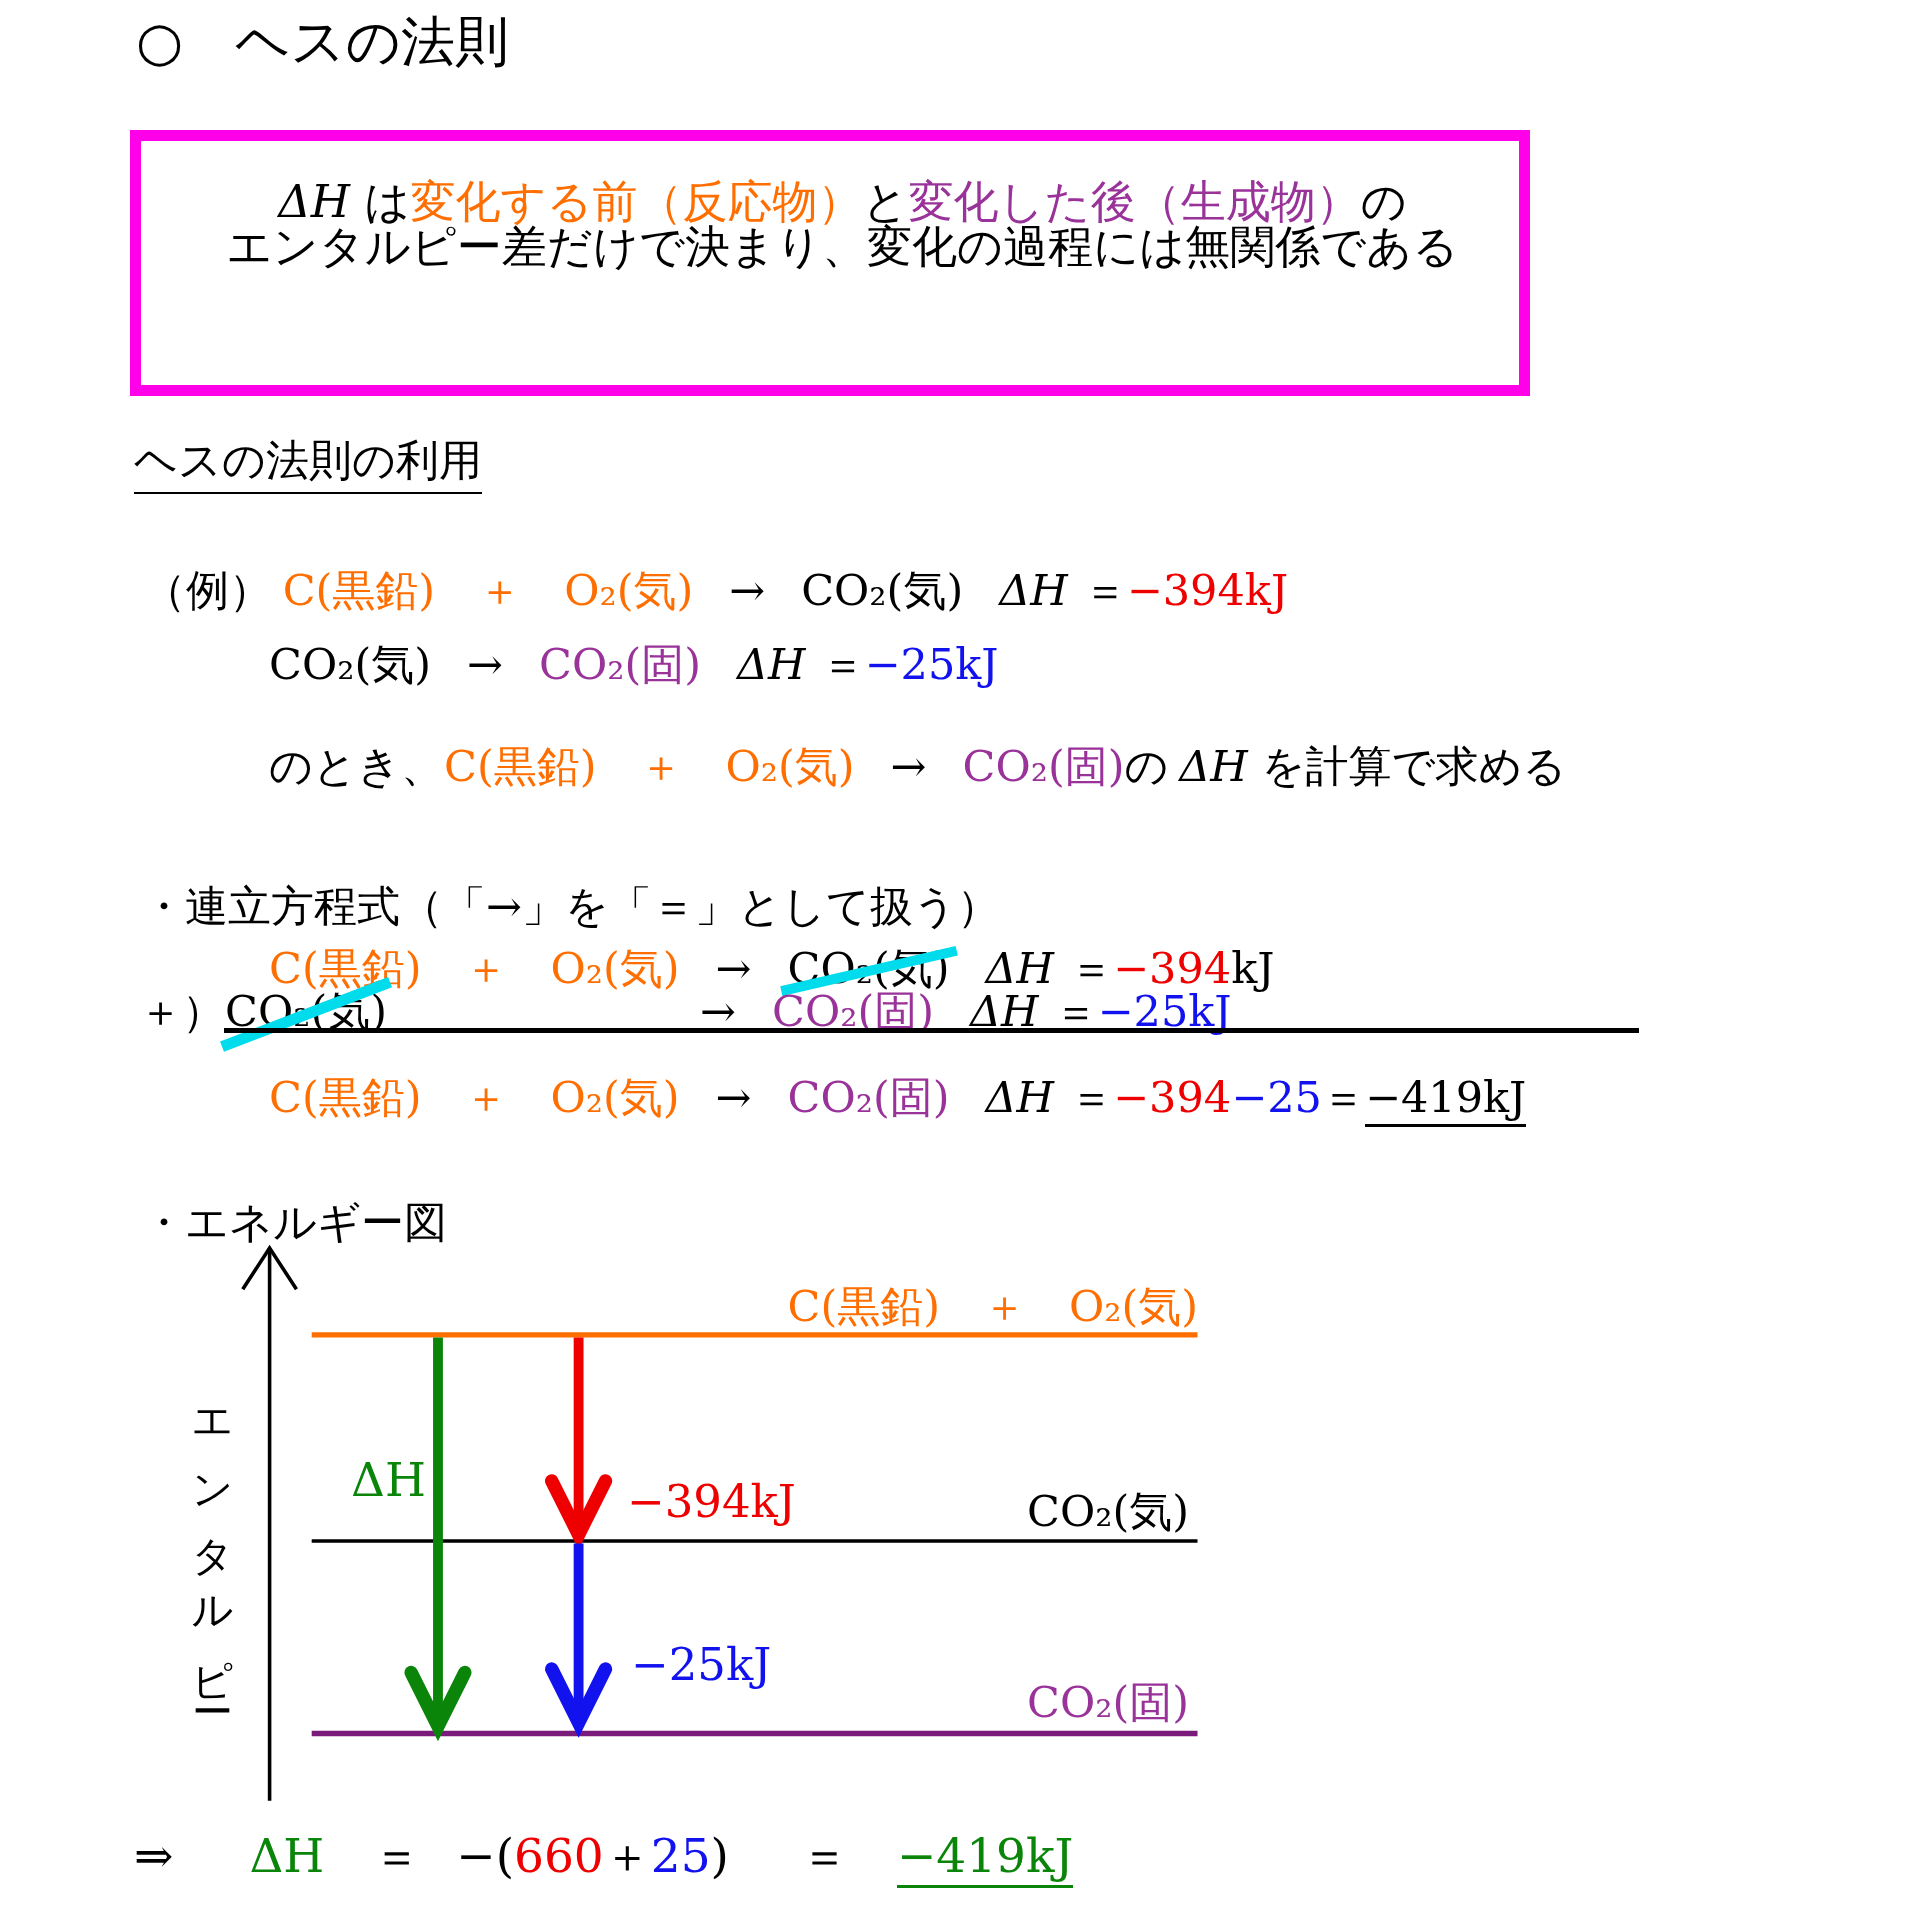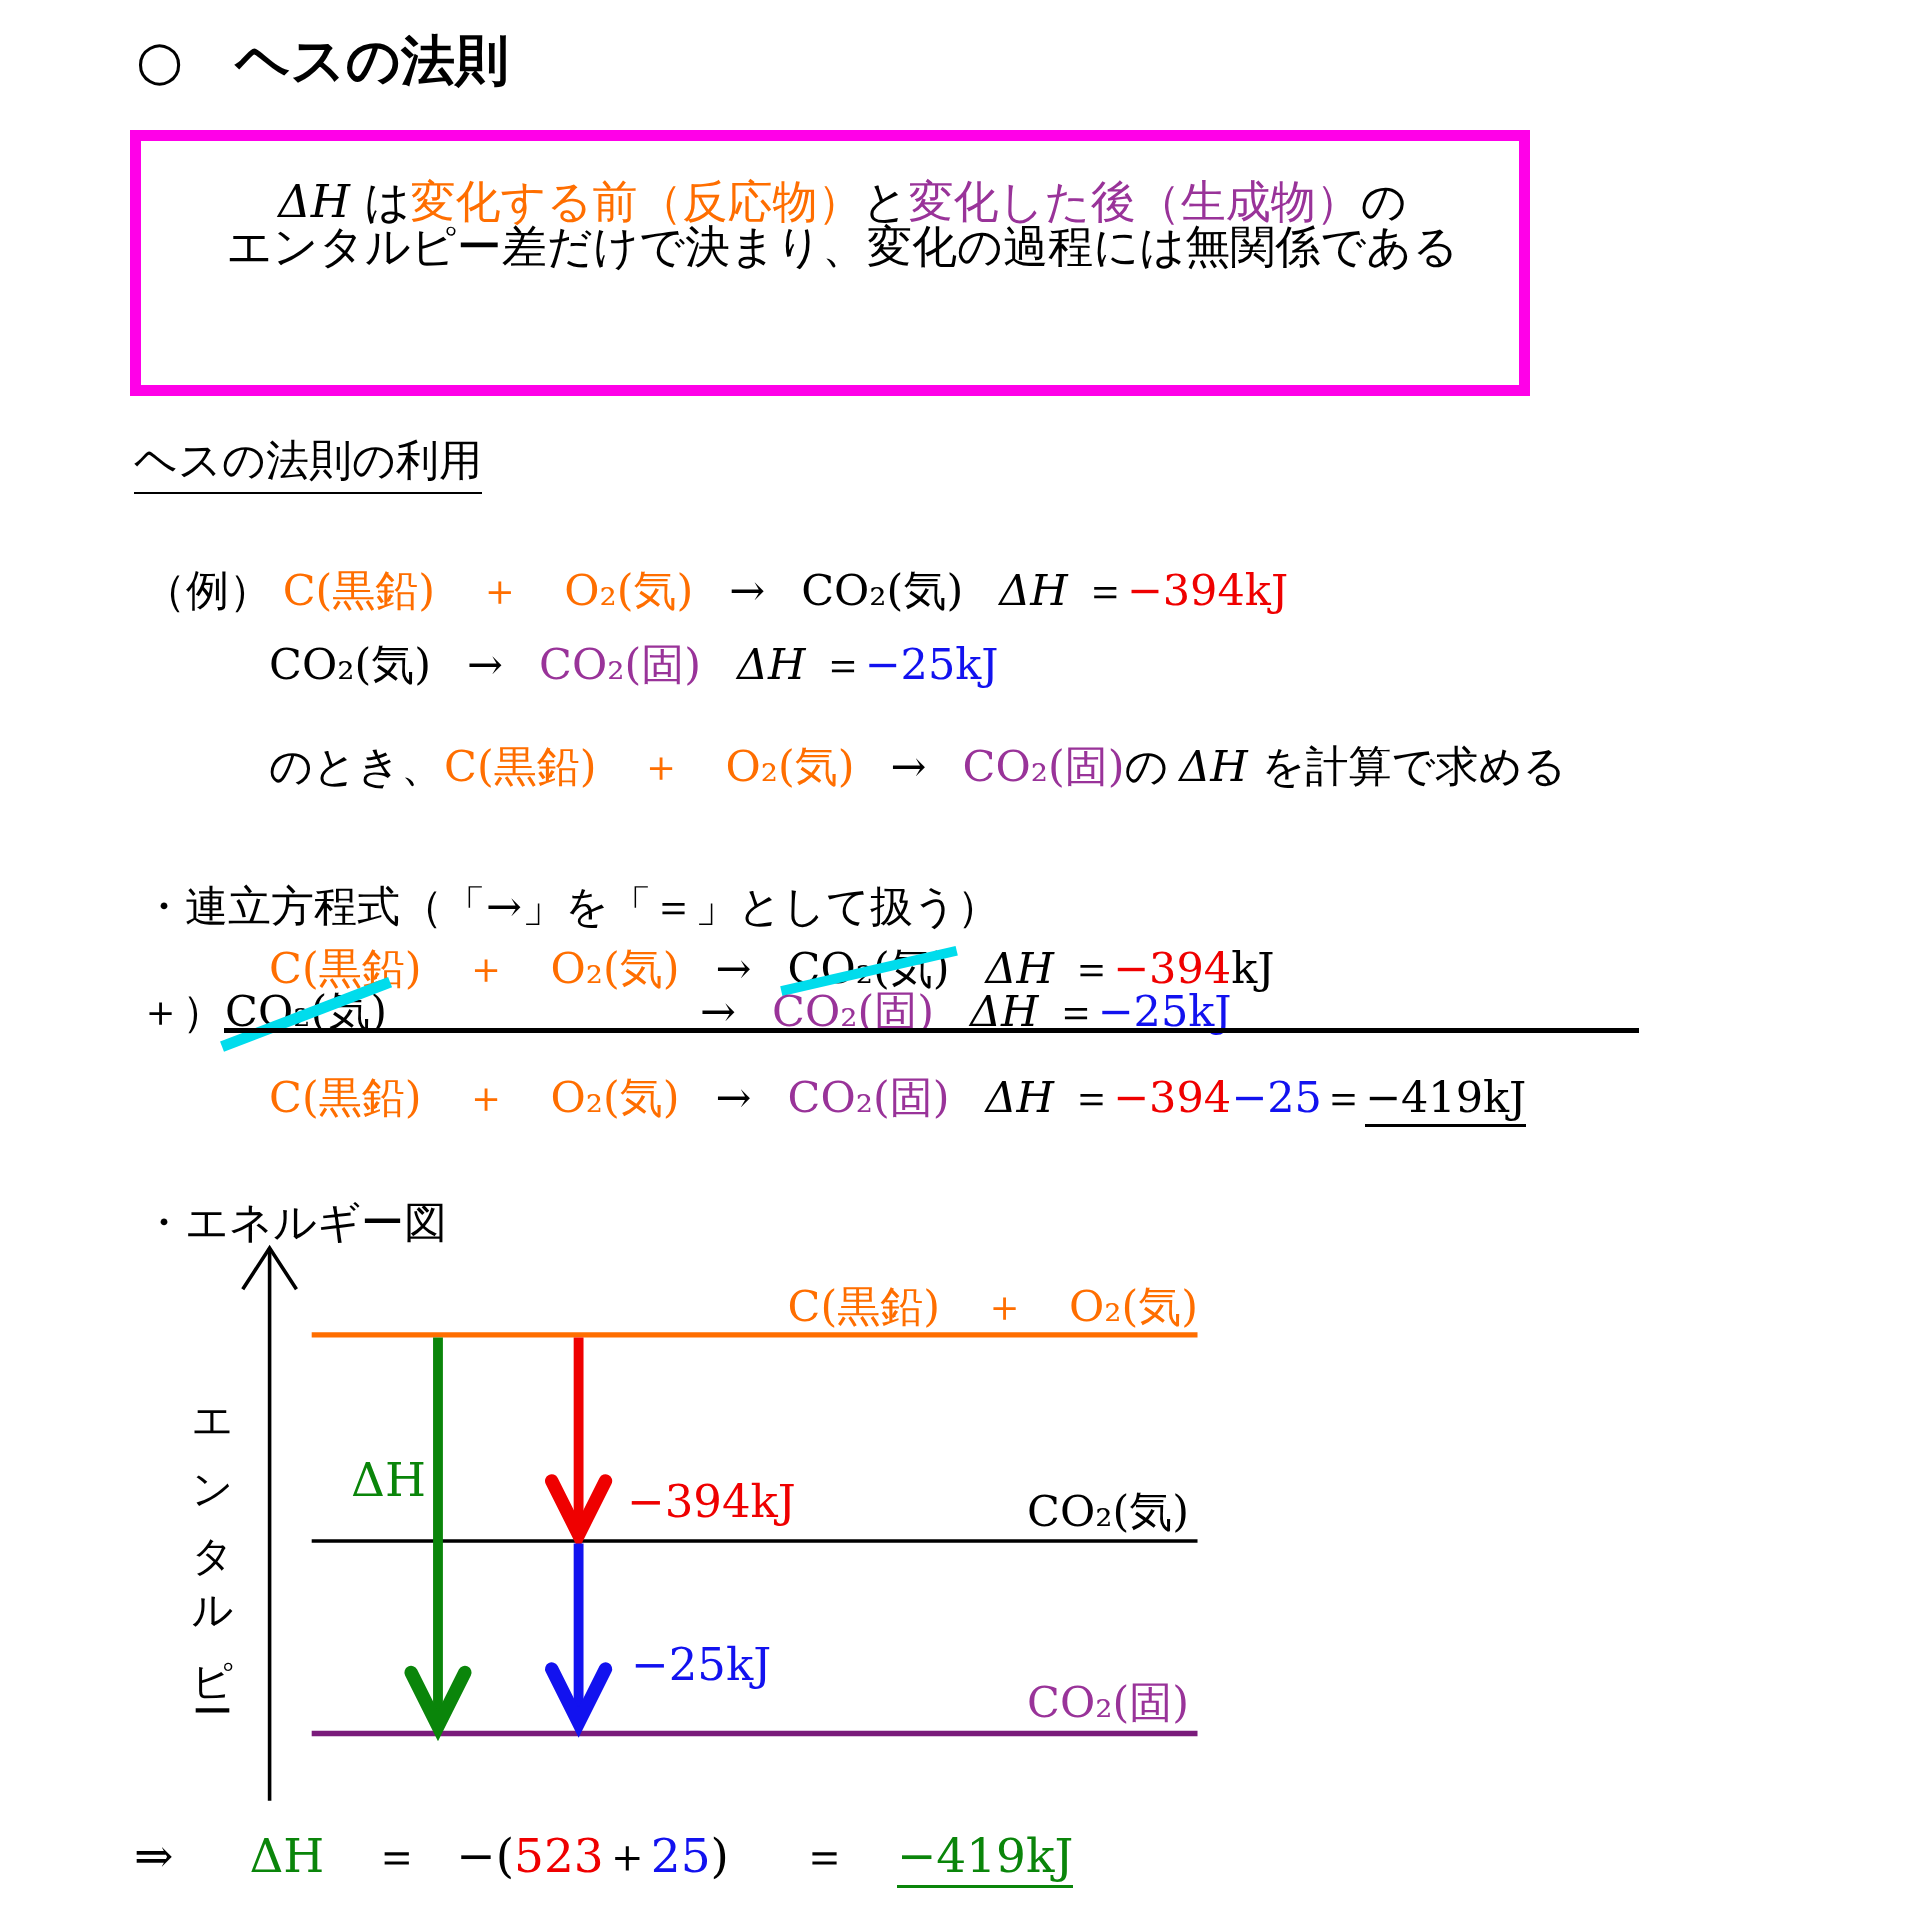--- a/index.html
+++ b/index.html
@@ -14,21 +14,21 @@
     --black:#000000;
   }
   html,body{margin:0;padding:0;background:#ffffff;}
   .page{
     position:relative;width:1923px;height:1910px;background:#fff;
     font-family:"DejaVu Serif","Liberation Serif",serif;color:#000;overflow:hidden;
   }
   .abs{position:absolute;}
   .row{white-space:nowrap;line-height:1.15;}
   .f60{font-size:54px;} .f52{font-size:47px;} .f50{font-size:45px;} .f48{font-size:43px;}
-  .bold{font-weight:bold;margin-top:18px;}
+  .bold{font-weight:normal;}
   .c-o{color:var(--orange);} .c-p{color:var(--purple);} .c-r{color:var(--red);}
   .c-b{color:var(--blue);} .c-g{color:var(--green);}
   .dh{font-style:italic;}
   .marker{margin-right:52px;}
   .law-box{
     left:130px;top:130px;width:1299px;height:206px;
     border:11.6px solid var(--magenta);padding:38px 27px 0 52px;box-sizing:content-box;text-align:center;
   }
   .law-line{font-size:45px;line-height:1;white-space:nowrap;}
   .law-line + .law-line{}
@@ -122,17 +122,17 @@
 
   <div class="abs vlabel" style="left:186px;top:1386px;">エンタルピー</div>
   <div class="abs row f48 c-o" style="right:725px;top:1282px;">C(黒鉛)　＋　O₂(気)</div>
   <div class="abs row f48" style="right:734px;top:1487px;">CO₂(気)</div>
   <div class="abs row f48 c-p" style="right:734px;top:1678px;">CO₂(固)</div>
   <div class="abs row f52 c-g" style="left:351px;top:1453px;">ΔH</div>
   <div class="abs row f50 c-r" style="left:627px;top:1476px;">−394kJ</div>
   <div class="abs row f50 c-b" style="left:631px;top:1639px;">−25kJ</div>
 
   <div class="abs row f52" style="left:134px;top:1829px;">
-    <span>⇒</span><span class="c-g m85">ΔH</span><span class="m55">＝</span><span class="m40">−(</span><span class="c-r">523</span><span>＋</span><span class="c-b">25</span><span>)</span><span class="m80">＝</span><span class="c-g u-g m55">−419kJ</span>
+    <span>⇒</span><span class="c-g m85">ΔH</span><span class="m55">＝</span><span class="m40">−(</span><span class="c-r">660</span><span>＋</span><span class="c-b">25</span><span>)</span><span class="m80">＝</span><span class="c-g u-g m55">−419kJ</span>
   </div>
 
 </div>
 
 
 </body></html>

